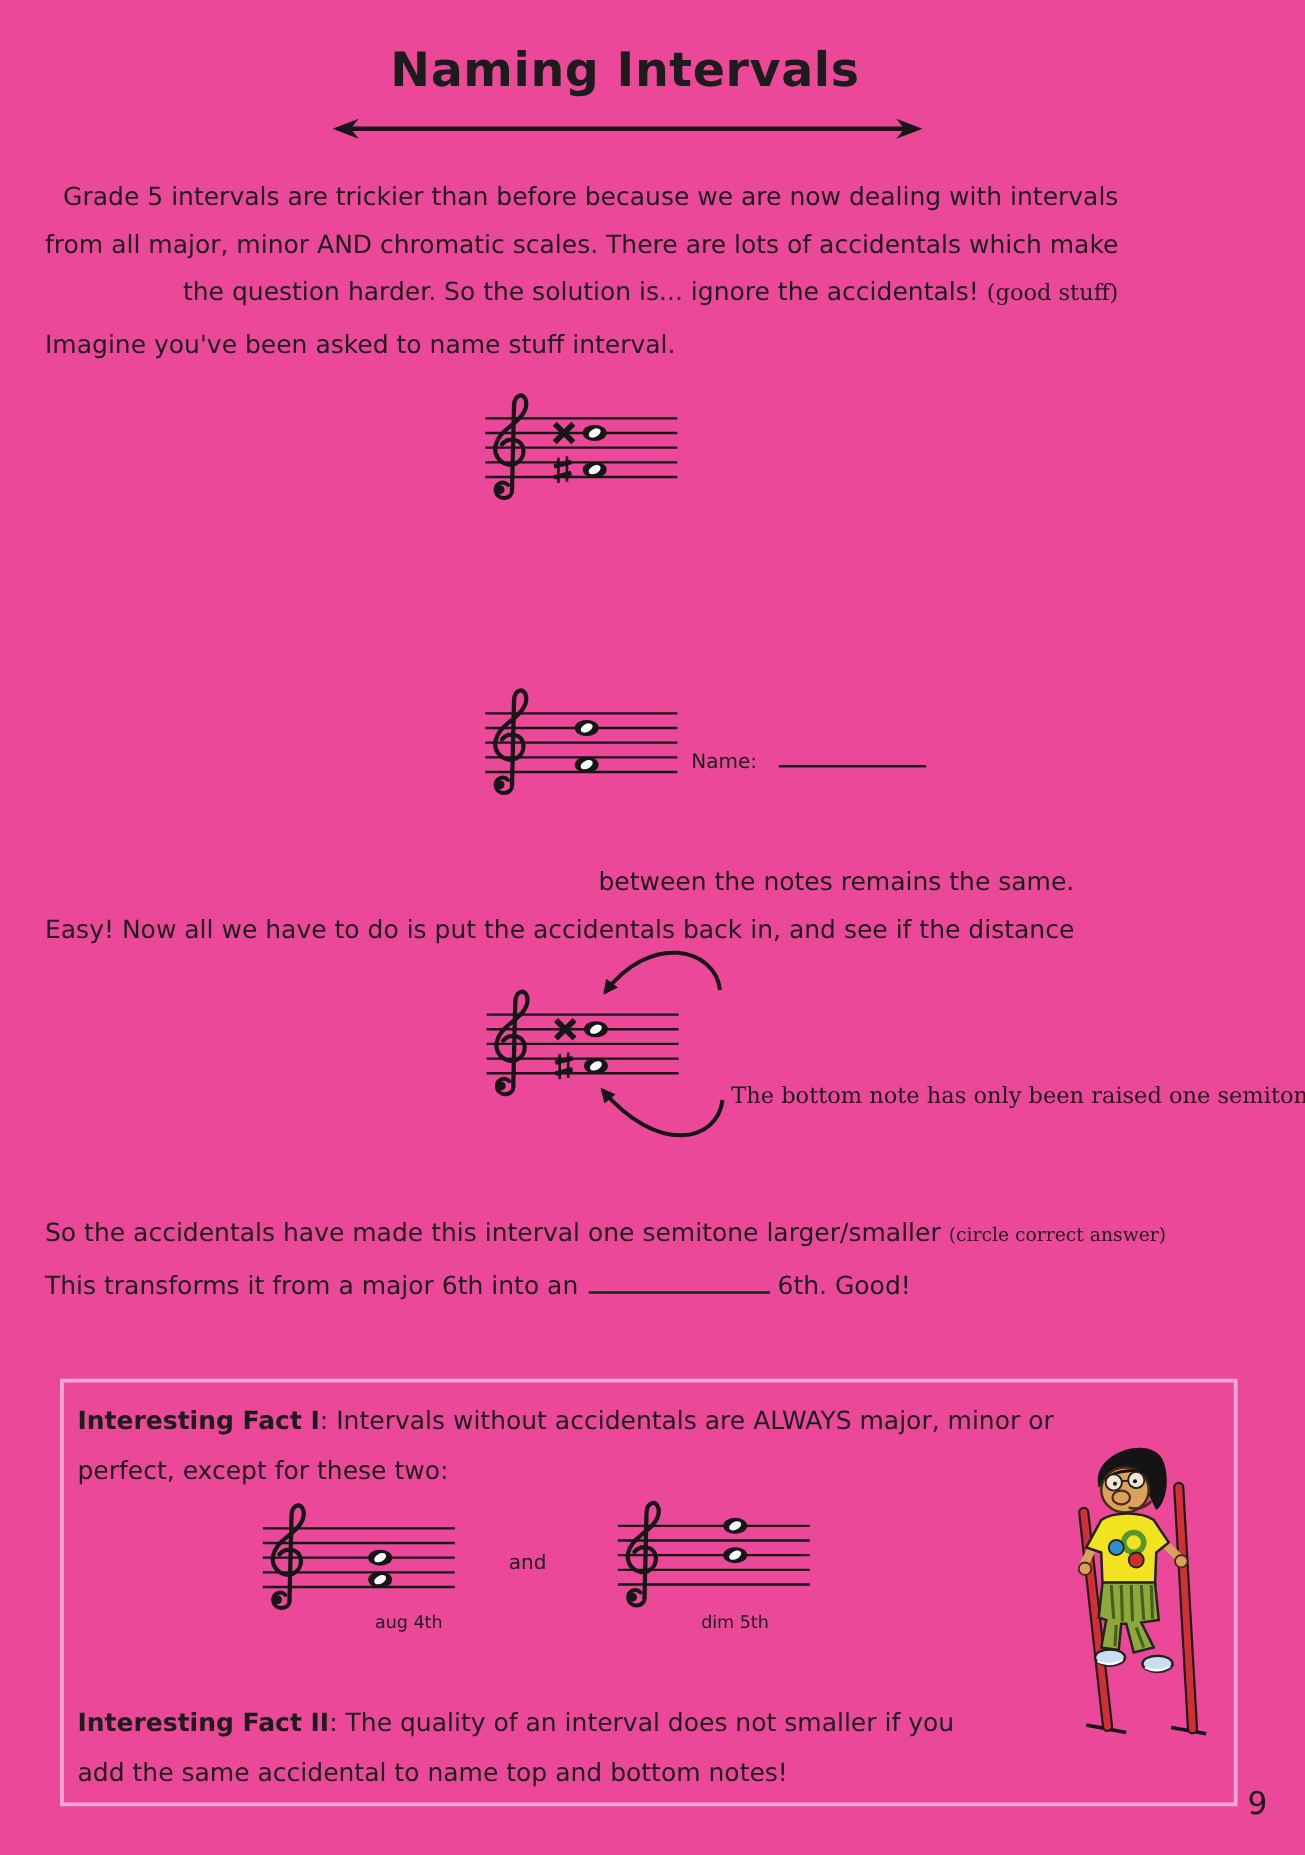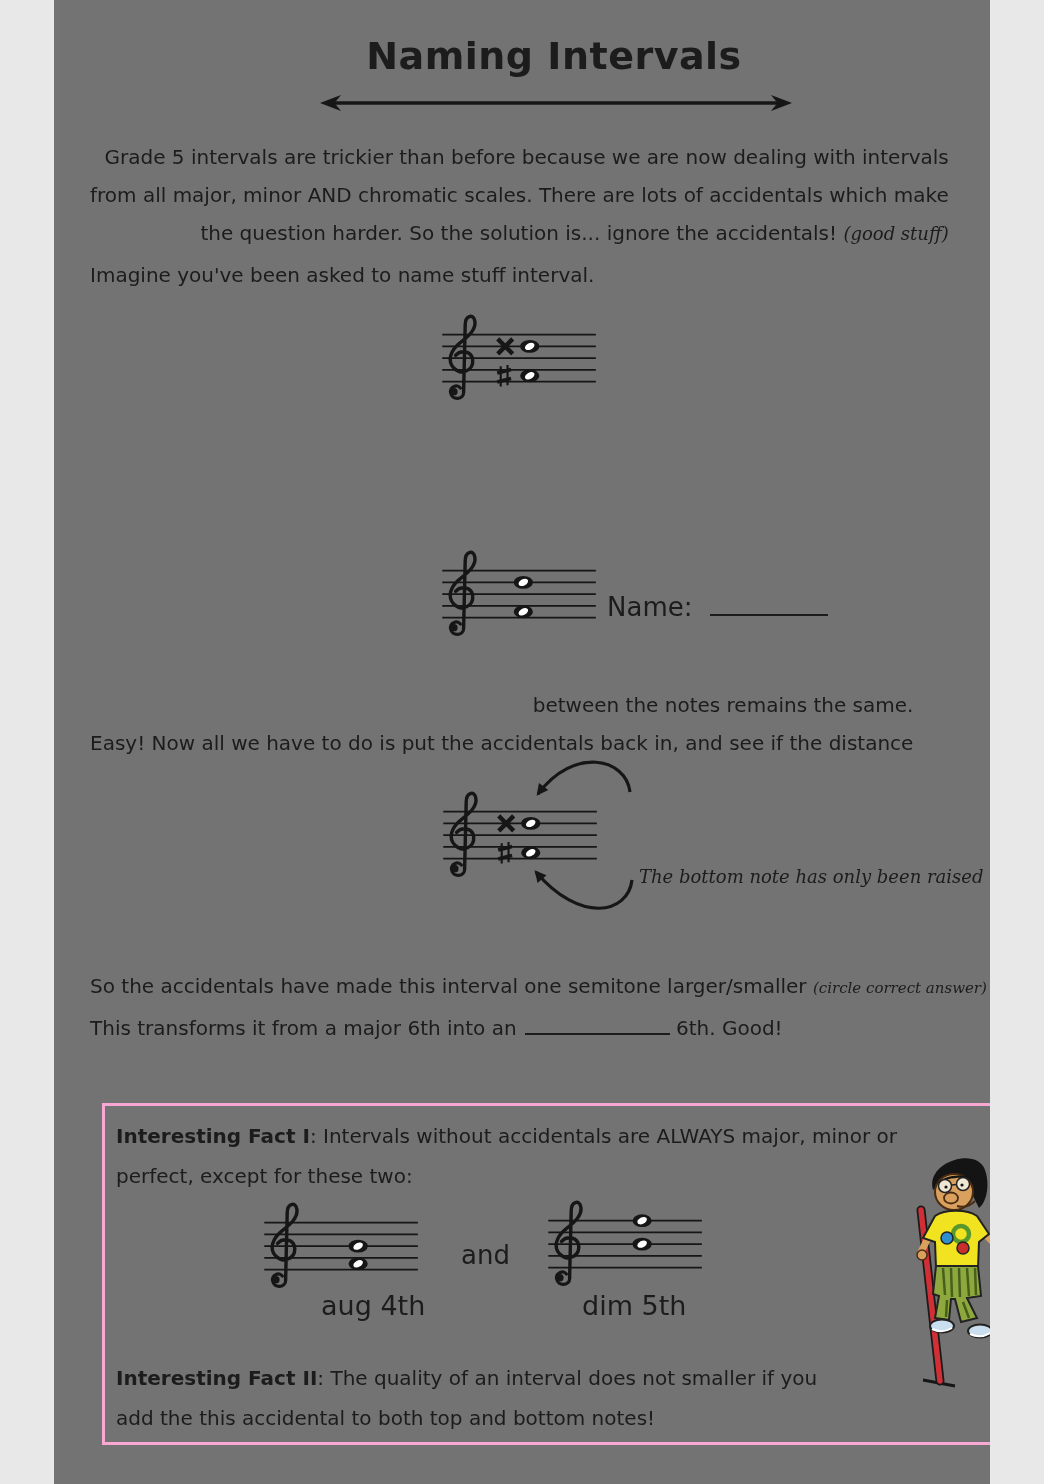--- a/index.html
+++ b/index.html
@@ -1,31 +1,31 @@
 <!DOCTYPE html>
 <html><head>
 <meta charset="utf-8">
 <style>
   html,body{margin:0;padding:0;background:#e8e8e8;}
-  .page{position:relative;width:936px;height:1484px;background:#737373;margin:0 auto;
+  .page{position:relative;width:1044px;height:1484px;background:#ec4899;margin:0 auto;
         font-family:"DejaVu Sans","Liberation Sans",sans-serif;color:#1c1c1c;overflow:hidden;}
   .abs{position:absolute;}
   .t20{font-size:20px;}
-  .t21{font-size:26px;}
+  .t21{font-size:16px;}
   .lh38 .line{line-height:38px;white-space:nowrap;text-align:right;}
   .lh40 .line{line-height:40px;white-space:nowrap;}
-  .hand{font-family:"DejaVu Serif","Liberation Serif",serif;font-style:italic;}
+  .hand{font-family:"DejaVu Serif","Liberation Serif",serif;}
   .hand18{font-size:18px;}
   .hand15{font-size:15px;}
   h1{margin:0;font-size:38px;font-weight:bold;letter-spacing:.5px;}
   .title-wrap{position:absolute;left:0;top:34px;width:1000px;text-align:center;}
   .blank{display:inline-block;border-bottom:2px solid #1c1c1c;height:20px;vertical-align:baseline;}
   .facts-box{position:absolute;left:48px;top:1103px;width:936px;height:336px;border:3px solid #f9a8d4;}
   .fact-label{font-weight:bold;}
-  .staff-label{font-size:27px;text-align:left;}
+  .staff-label{font-size:14px;text-align:center;}
   .pagenum{font-size:25px;}
   svg{display:block;}
   .nowrap{white-space:nowrap;}
 </style>
 </head>
 <body>
 
 <svg width="0" height="0" style="position:absolute" aria-hidden="true">
   <defs>
     <g id="tclef">
@@ -181,19 +181,19 @@
       <path d="M 31 116 L 73 116 L 76 146 L 62 148 L 72 168 L 56 172 L 50 149 L 46 149 L 44 170 L 30 168 L 34 146 L 28 144 Z" fill="#8fa83d" stroke="#222222" stroke-width="2"></path>
       <path d="M 38 118 L 40 145 M 46 118 L 47 147 M 54 118 L 55 147 M 62 118 L 64 146 M 70 118 L 71 145 M 42 150 L 41 167 M 58 152 L 64 168" stroke="#44611c" stroke-width="2.5" fill="none"></path>
 
       <ellipse cx="37" cy="176" rx="12" ry="6.5" fill="#c9deee" stroke="#222222" stroke-width="2"></ellipse>
       <ellipse cx="75" cy="181" rx="12" ry="6.5" fill="#c9deee" stroke="#222222" stroke-width="2"></ellipse>
       <path d="M 27 179 Q 37 184 47 178 M 65 184 Q 75 189 85 183" stroke="#ffffff" stroke-width="2" fill="none"></path>
     </svg>
 
     <div class="abs t20 lh40" style="left:11px;top:252px">
       <div class="line"><span class="fact-label">Interesting Fact II</span><span>: The quality of an interval does not smaller if you</span></div>
-      <div class="line">add the this accidental to both top and bottom notes!</div>
+      <div class="line">add the same accidental to name top and bottom notes!</div>
     </div>
   </div>
 
   <div class="abs pagenum" style="left:998px;top:1428px">9</div>
 
 </div>
 
 </body></html>

